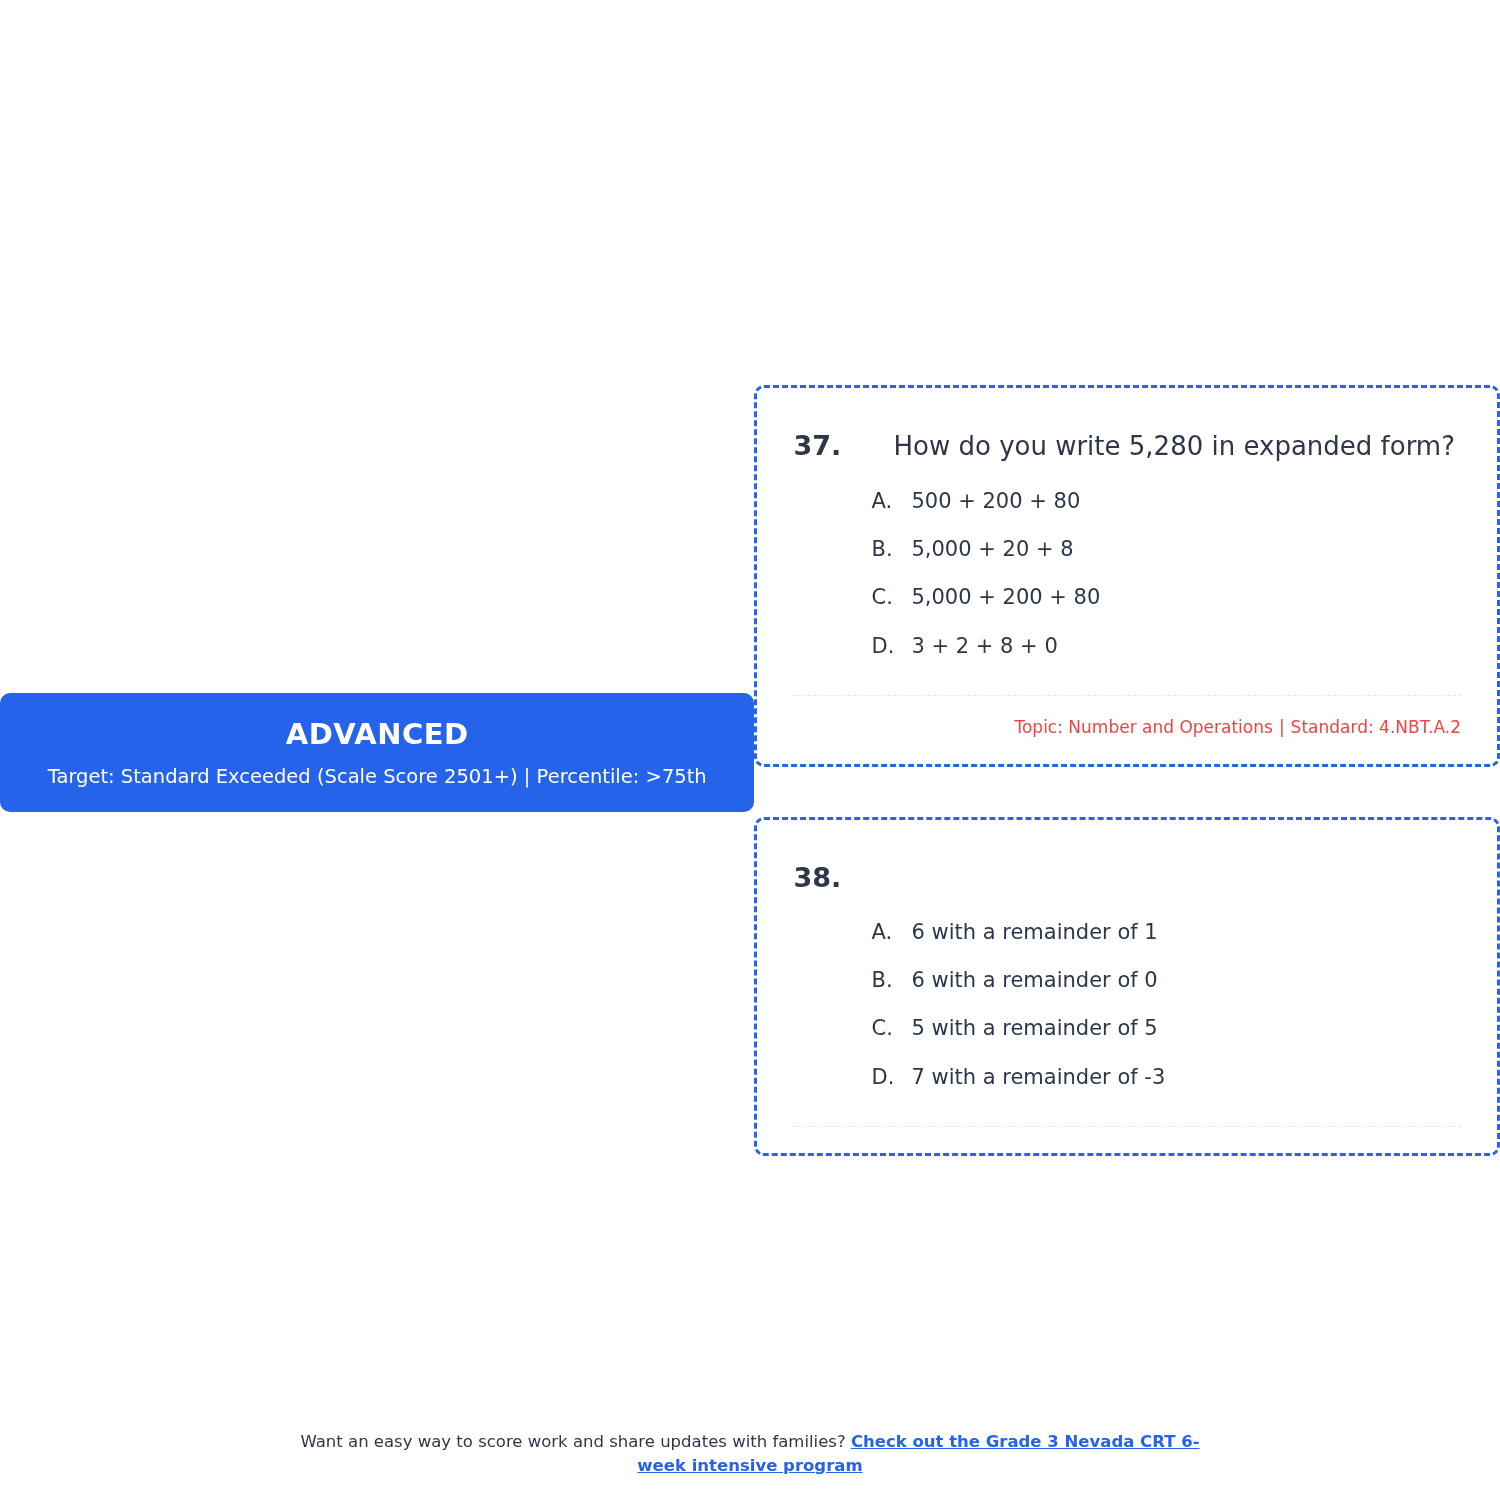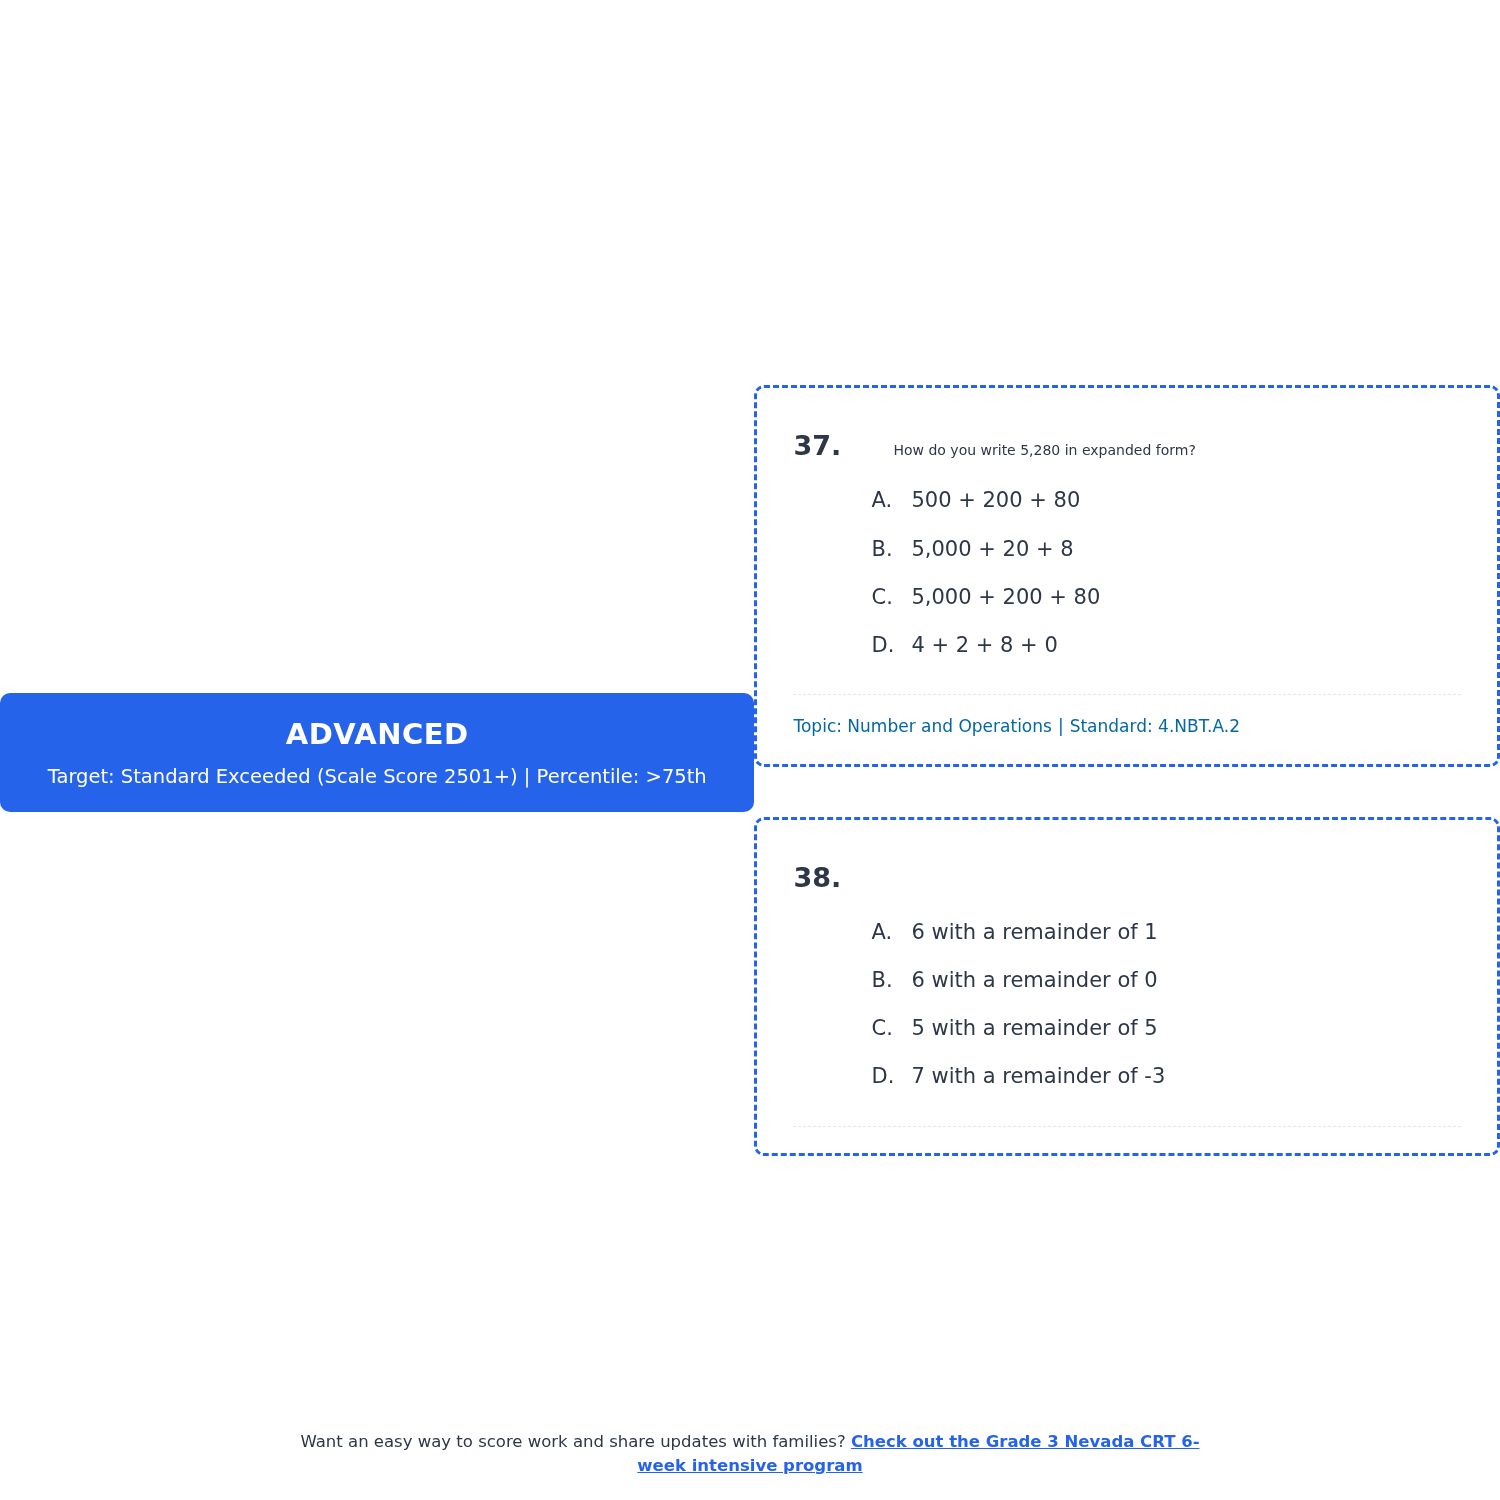--- a/index.html
+++ b/index.html
@@ -73,21 +73,21 @@
   .question-number {
     font-size: 27px;
     font-weight: bold;
     color: #2d3748;
     min-width: 88px;
     flex: 0 0 88px;
     line-height: 1.3;
   }
 
   .question-text {
-    font-size: 14px;
+    font-size: 26px;
     color: #2d3748;
     line-height: 1.3;
   }
 
   .options {
     margin-top: 24px;
     padding-left: 78px;
     display: flex;
     flex-direction: column;
     gap: 22px;
@@ -109,23 +109,23 @@
   .option-text { }
 
   .card-separator {
     margin-top: 36px;
     border-top: 1px dashed #e2e8f0;
     height: 0;
   }
 
   .card-meta {
     margin-top: 20px;
-    text-align: left;
+    text-align: right;
     font-size: 17px;
-    color: #0369a1;
+    color: #ef4444;
     line-height: 1.3;
   }
 
   .meta-sep {
     padding: 0 6px;
   }
 
   
   .footer {
     position: absolute;
@@ -171,21 +171,21 @@
         <div class="option">
           <span class="option-letter">B.</span>
           <span class="option-text">5,000 + 20 + 8</span>
         </div>
         <div class="option">
           <span class="option-letter">C.</span>
           <span class="option-text">5,000 + 200 + 80</span>
         </div>
         <div class="option">
           <span class="option-letter">D.</span>
-          <span class="option-text">4 + 2 + 8 + 0</span>
+          <span class="option-text">3 + 2 + 8 + 0</span>
         </div>
       </div>
       <div class="card-separator"></div>
       <div class="card-meta">
         <span>Topic: Number and Operations</span><span class="meta-sep">|</span><span>Standard: 4.NBT.A.2</span>
       </div>
     </div>
 
     <div class="question-card">
       <div class="question-head">

